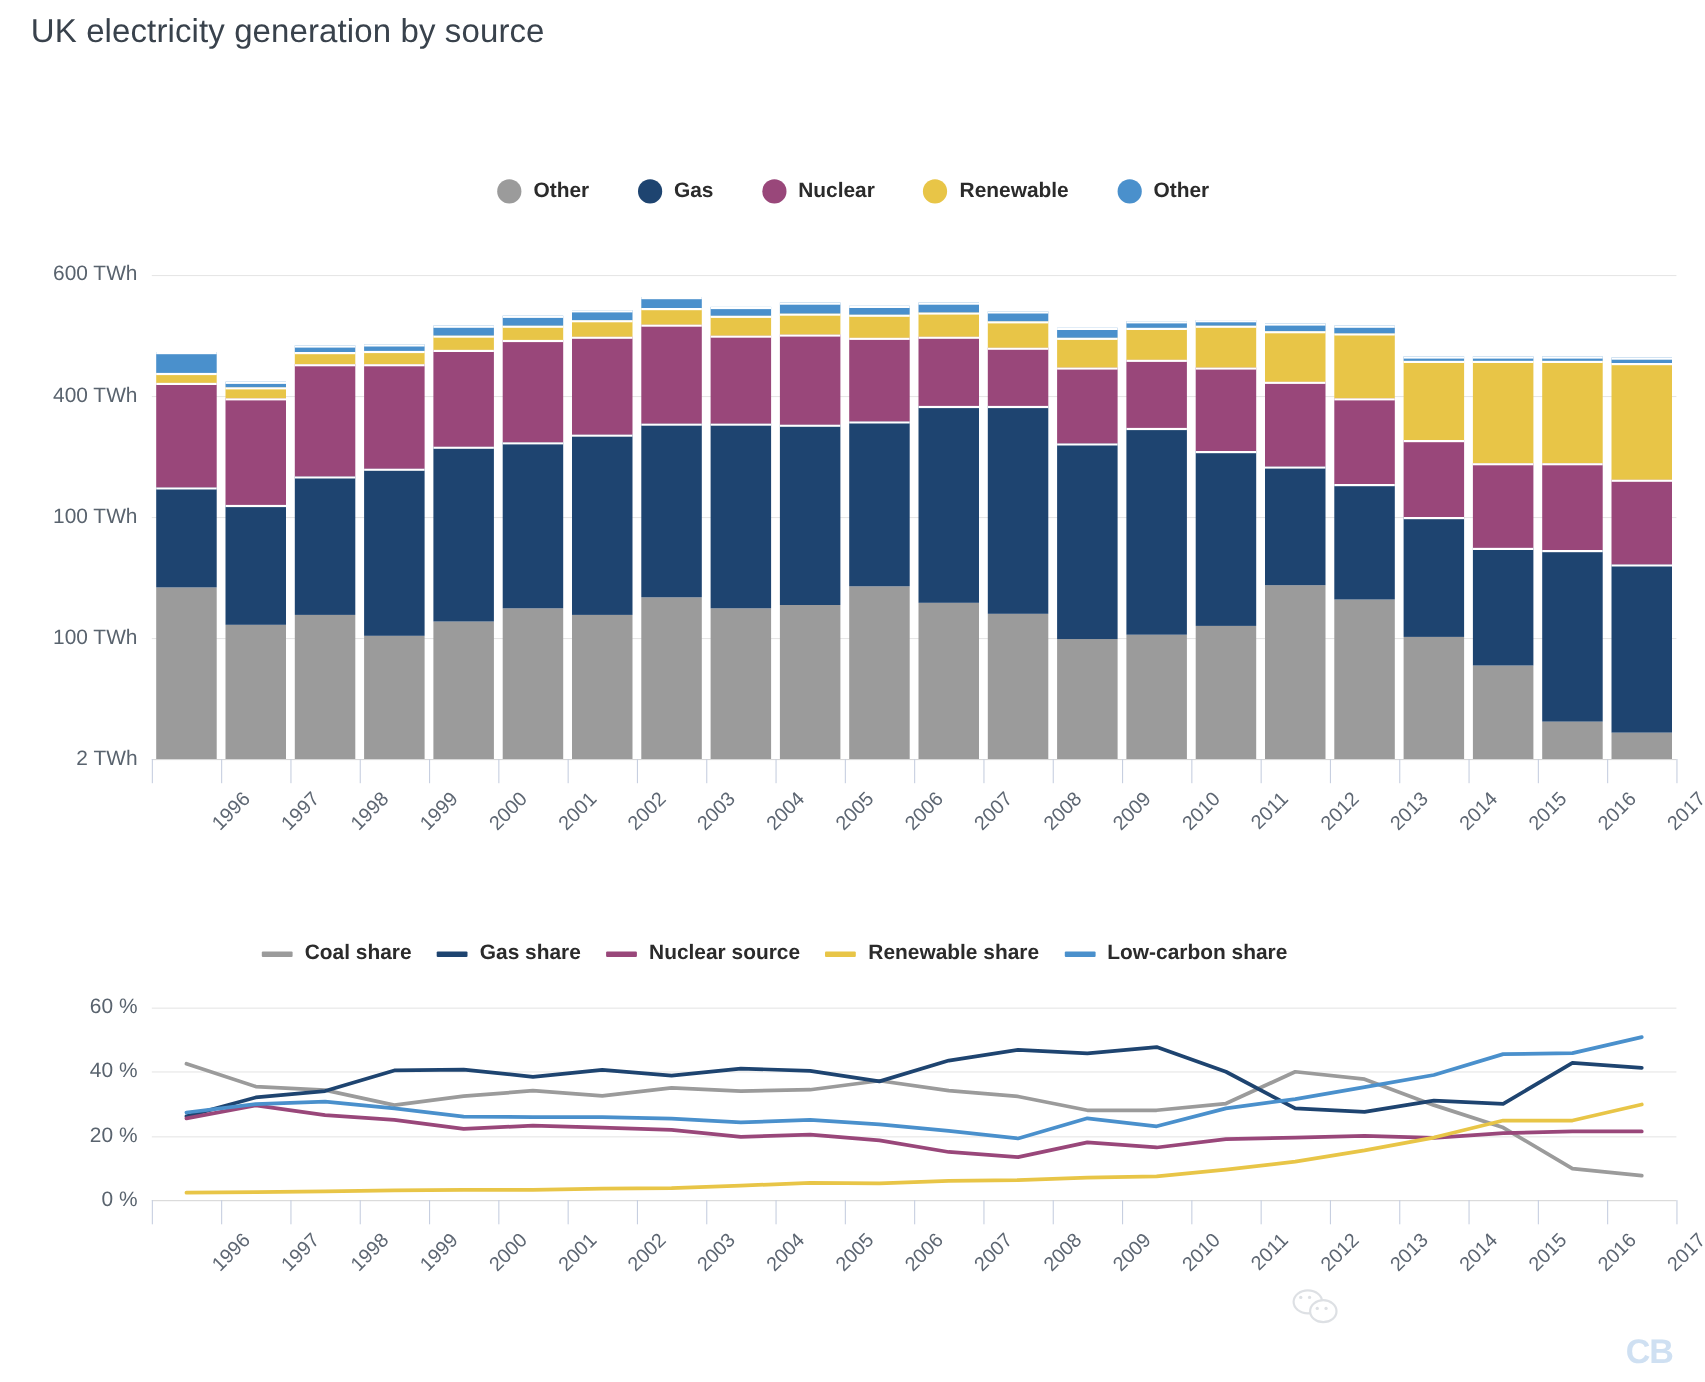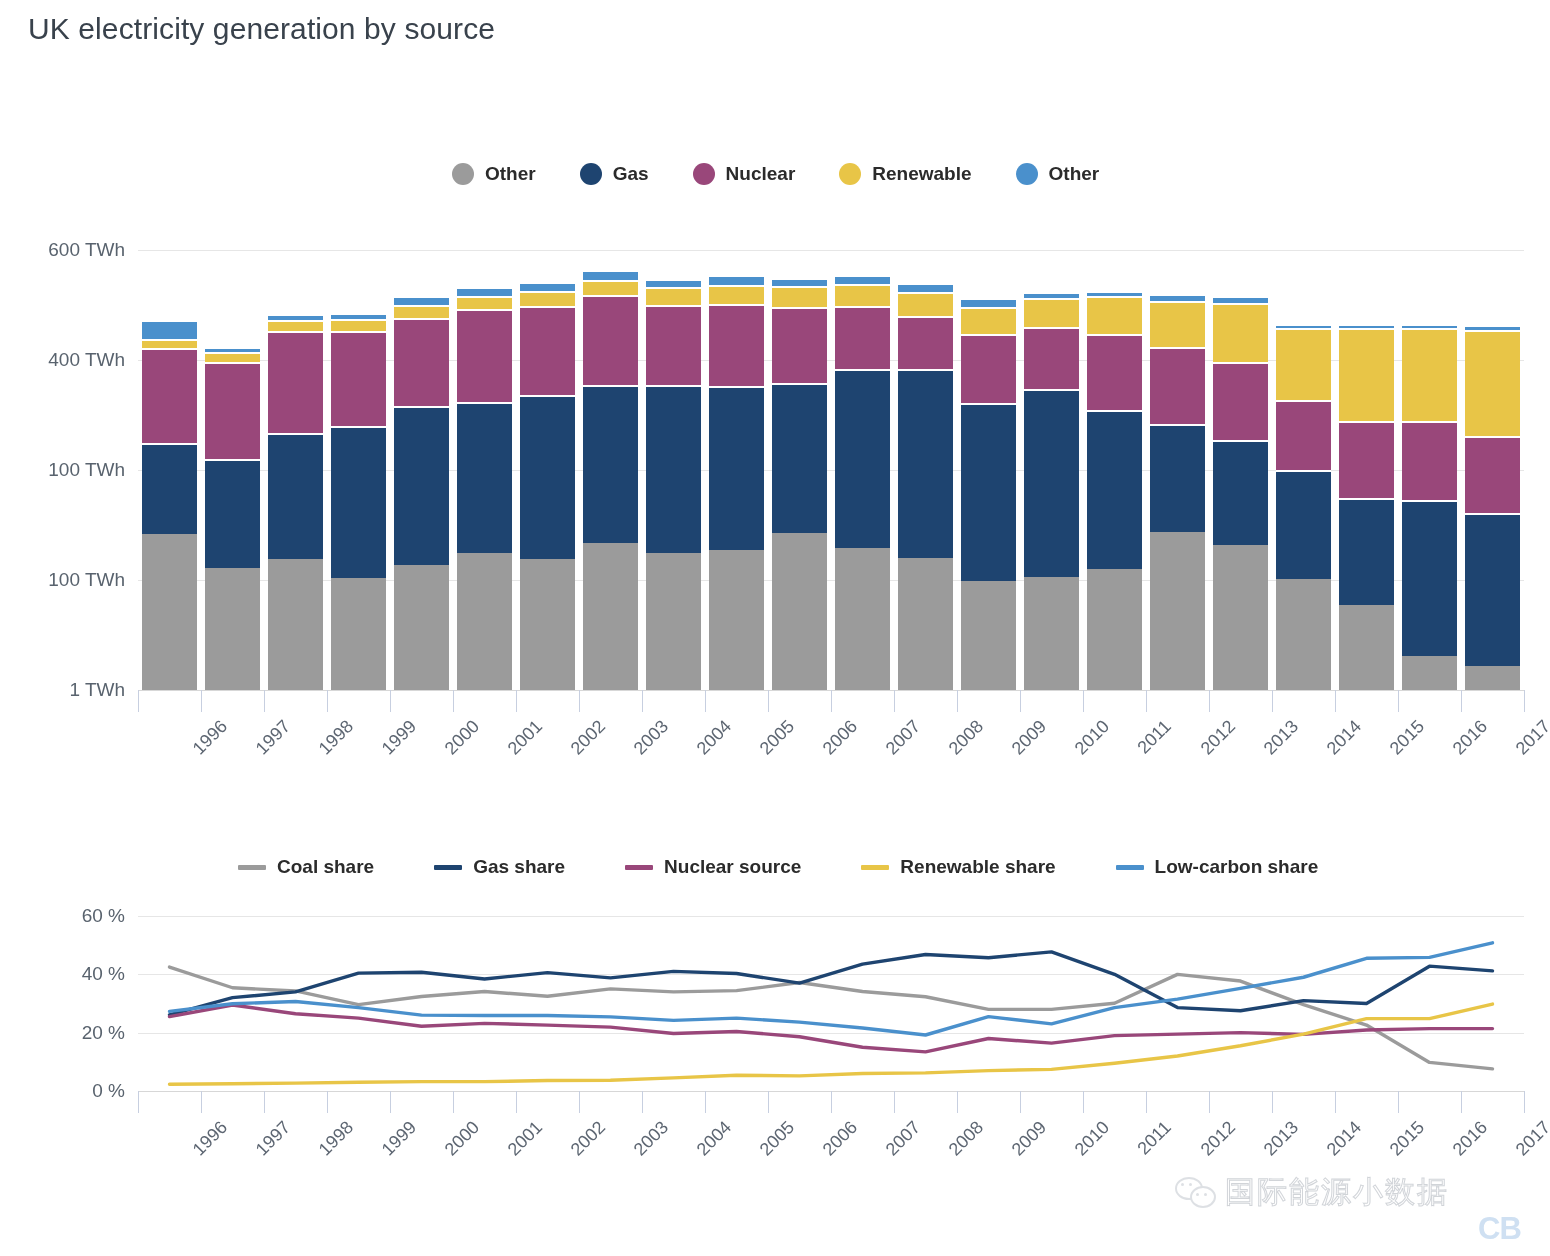--- a/index.html
+++ b/index.html
@@ -18,21 +18,21 @@
   }
 
   
   .legend{position:absolute;display:flex;align-items:center;}
   .legend .lg-item{display:flex;align-items:center;}
   .legend .lg-label{font-size:19px;font-weight:bold;color:#2b2b2b;white-space:nowrap;}
   .dot{width:22px;height:22px;border-radius:50%;margin-right:11px;flex:none;}
   .dash{width:28px;height:5px;margin-right:11px;flex:none;border-radius:1px;}
 
   #legend-top{left:452px;top:163px;gap:44px;}
-  #legend-bottom{left:238px;top:856px;gap:60px;}
+  #legend-bottom{left:238px;top:856px;gap:23px;}
 
   
   .chart{position:absolute;}
   .plot{position:absolute;left:0;top:0;right:0;bottom:0;}
   .gridline{position:absolute;left:0;right:0;height:1px;background:#e6e6e6;}
   .gridline.axis0{background:#d7d7d7;}
   .ytick{
     position:absolute;right:calc(100% + 13px);
     transform:translateY(-50%);
     font-size:19px;color:#59636e;white-space:nowrap;
@@ -104,21 +104,21 @@
     </div>
     <div class="lg-item">
       <span class="dot" style="background: rgb(74, 144, 204);"></span>
       <span class="lg-label">Other</span>
     </div>
   </div>
 
 <div class="chart" id="chart-bars" style="left:138px;top:250px;width:1386px;height:440px;">
   <div class="plot" id="bars-plot">
       <div class="gridline axis0" style="top: 440px;"></div>
-      <div class="ytick" style="top: 440px;">1 TWh</div>
+      <div class="ytick" style="top: 440px;">2 TWh</div>
       <div class="gridline" style="top: 330px;"></div>
       <div class="ytick" style="top: 330px;">100 TWh</div>
       <div class="gridline" style="top: 220px;"></div>
       <div class="ytick" style="top: 220px;">100 TWh</div>
       <div class="gridline" style="top: 110px;"></div>
       <div class="ytick" style="top: 110px;">400 TWh</div>
       <div class="gridline" style="top: 0px;"></div>
       <div class="ytick" style="top: 0px;">600 TWh</div>
       <div class="bar-col" title="1996" style="left: 4px; width: 55px; height: 440px;">
         <div class="seg first" style="background: rgb(155, 155, 155); bottom: 0px; height: 156.2px;"></div>
@@ -416,15 +416,14 @@
 
 <div id="watermark">
   <span class="wechat">
     <span class="b1"></span>
       <span class="b2"></span>
     <span class="e" style="left:6px;top:6px;"></span>
     <span class="e" style="left:14px;top:6px;"></span>
     <span class="e" style="left:21px;top:16px;"></span>
     <span class="e" style="left:29px;top:16px;"></span>
   </span>
-  <span class="wm-text">国际能源小数据</span>
 </div>
 <div id="cb-logo">CB</div>
 
 </body></html>

